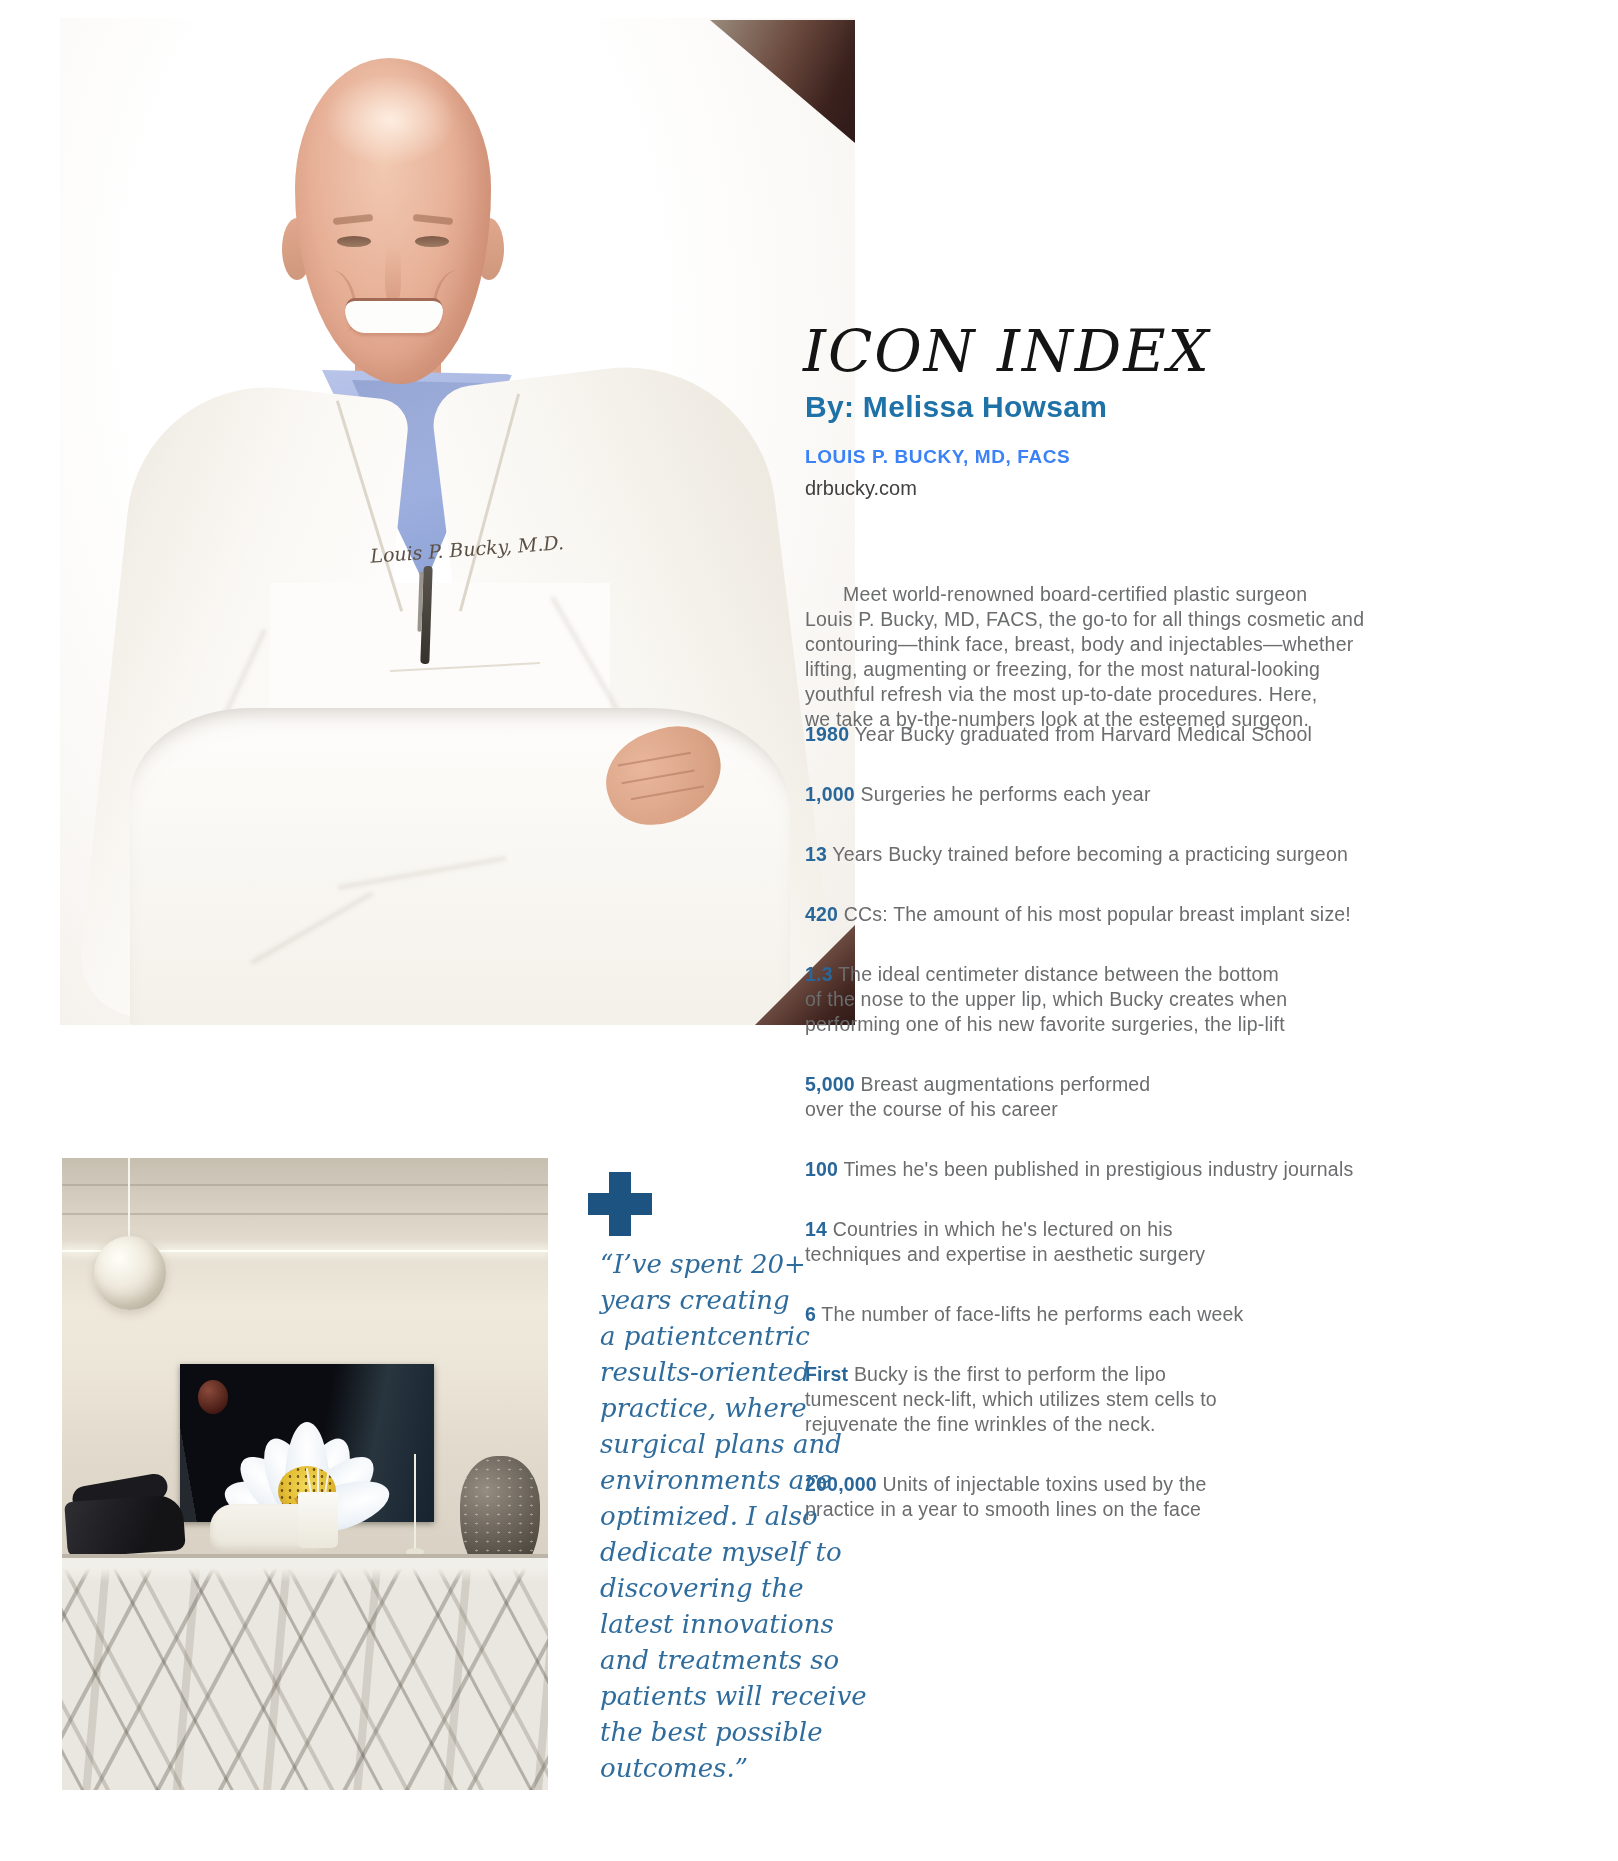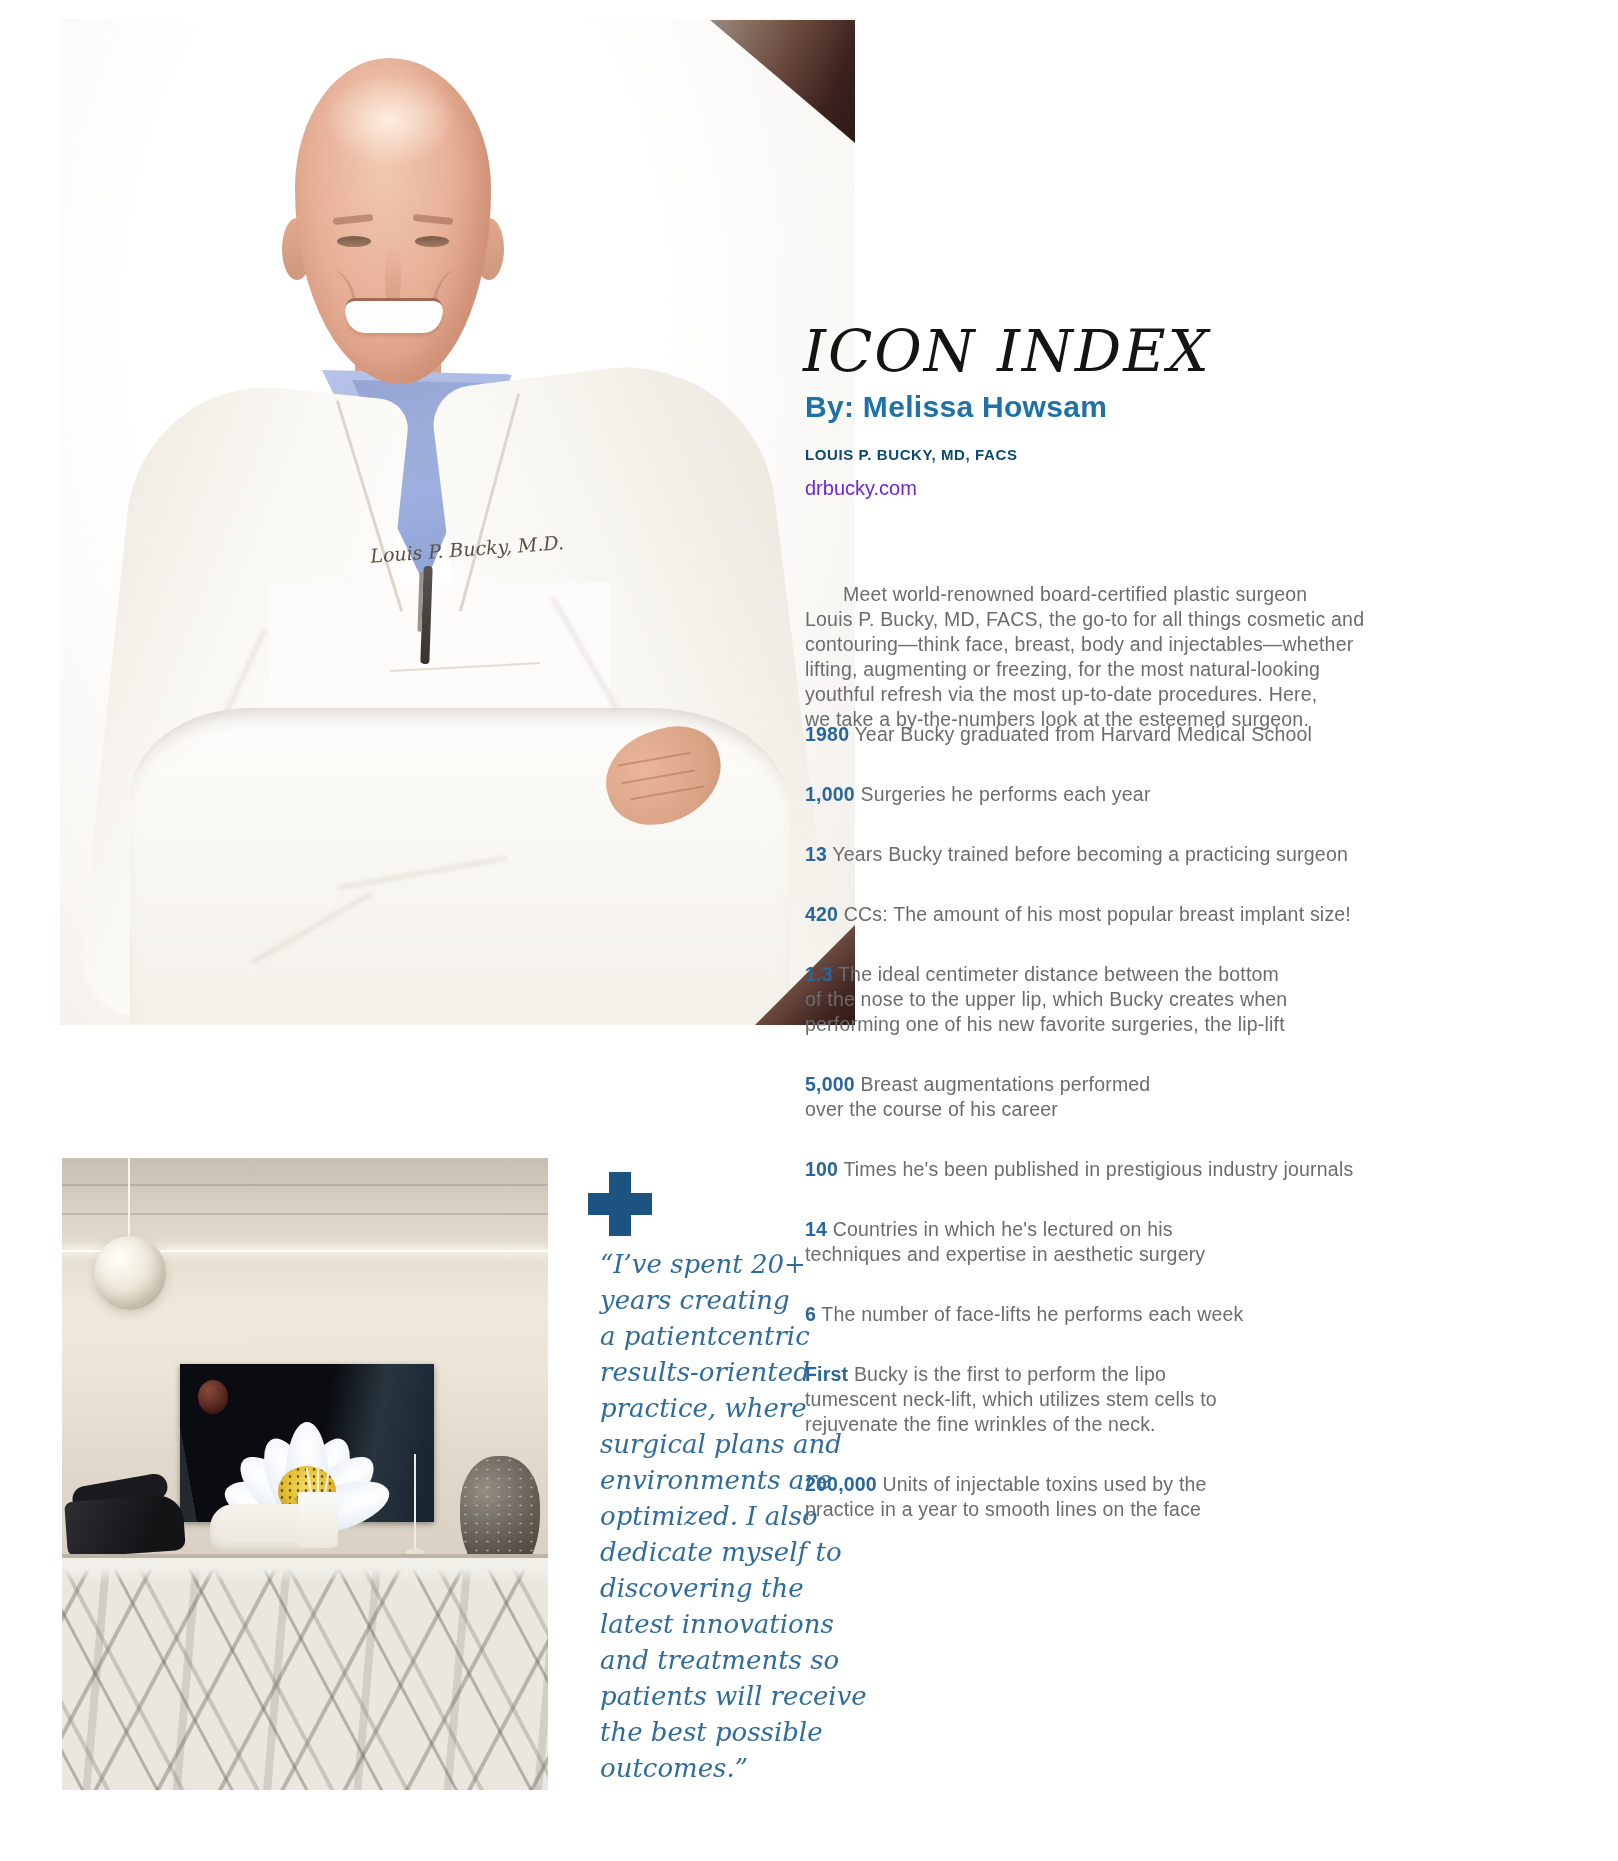--- a/index.html
+++ b/index.html
@@ -5,23 +5,23 @@
   html,body{margin:0;padding:0;background:#fff;}
   #page{position:relative;width:1618px;height:1861px;background:#fff;overflow:hidden;
         font-family:"Liberation Sans",sans-serif;}
 
   
   .title{position:absolute;left:803px;top:278px;width:640px;
          font-family:"DejaVu Serif",serif;font-style:italic;font-weight:400;
          font-size:58px;letter-spacing:2px;color:#141414;}
   .byline{position:absolute;left:805px;top:390px;font-size:30px;font-weight:bold;
           color:#1f72a8;letter-spacing:.3px;}
-  .subject-name{position:absolute;left:805px;top:446px;font-size:15px;font-weight:bold;
-          color:#0c4a6e;letter-spacing:.6px;}
-  .website{position:absolute;left:805px;top:477px;font-size:20px;color:#6d28d9;
+  .subject-name{position:absolute;left:805px;top:446px;font-size:19px;font-weight:bold;
+          color:#3b82f6;letter-spacing:.6px;}
+  .website{position:absolute;left:805px;top:477px;font-size:20px;color:#404040;
            text-decoration:none;cursor:pointer;}
   .intro{position:absolute;left:805px;top:562px;width:600px;font-size:19.5px;
          line-height:25px;color:#6b6c6e;text-indent:38px;letter-spacing:.2px;}
   .facts{position:absolute;left:805px;top:722px;width:610px;}
   .fact{font-size:19.5px;line-height:25px;color:#6b6c6e;margin-bottom:35px;
         letter-spacing:.2px;}
   .fact-value{font-weight:bold;color:#29679a;}
 
   
   .plus{position:absolute;left:588px;top:1172px;width:64px;height:64px;}

